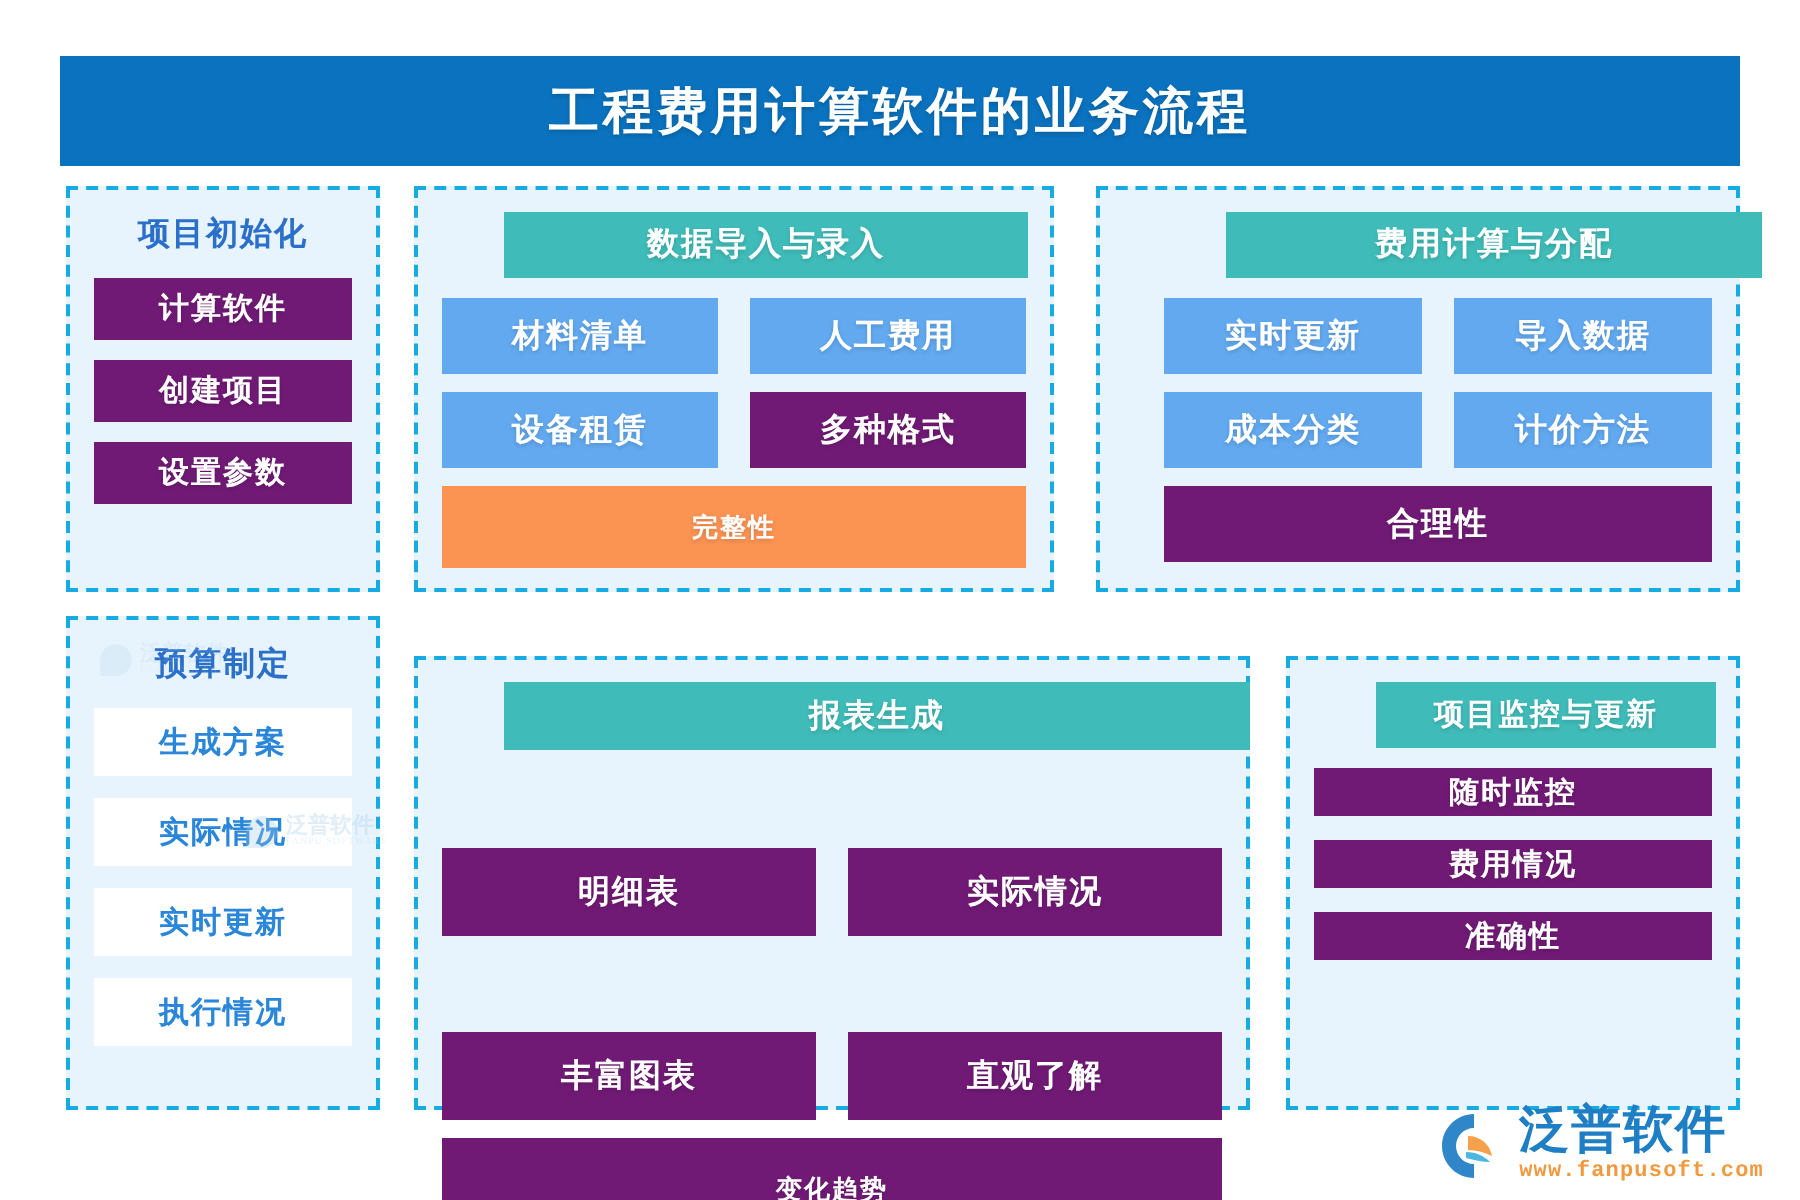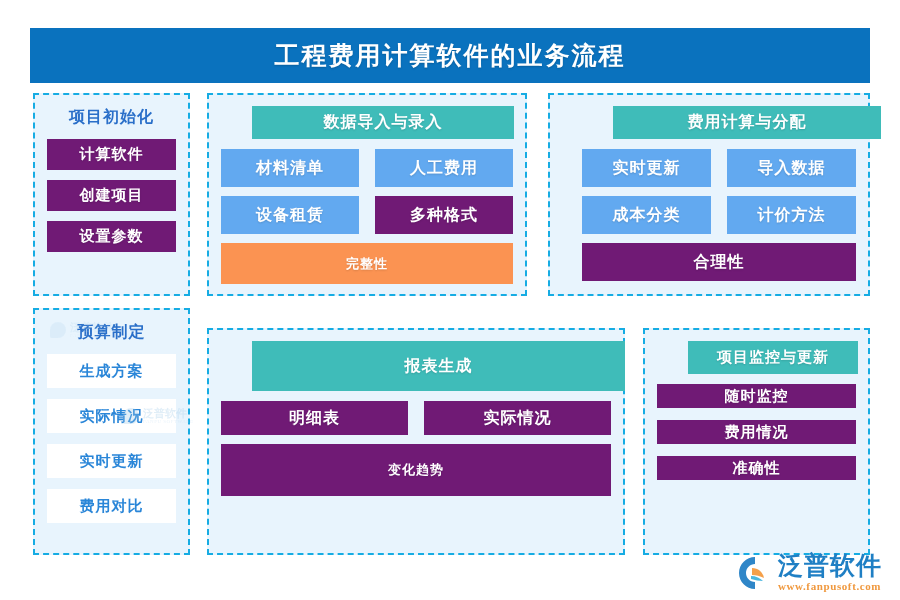--- a/index.html
+++ b/index.html
@@ -118,27 +118,27 @@
   .chip-stack .chip {
     height: 31px;
     font-size: 15px;
     width: 100%;
     margin-bottom: 10px;
   }
   #panel-budget .chip-stack .chip { height: 34px; margin-bottom: 11px; }
 
   #panel-import .chip-heading { width: 262px; }
   #panel-cost   .chip-heading { width: 268px; }
-  #panel-report .chip-heading { width: 373px; height: 50px; font-family: Liberation Serif, serif; }
+  #panel-report .chip-heading { width: 373px; height: 34px; font-family: Liberation Serif, serif; }
   #panel-monitor .chip-heading { width: 170px; font-size: 15px; }
 
   #panel-import .chip-row .chip { height: 38px; }
   #panel-import .chip-full.deep { height: 41px; }
   #panel-cost .chip-row .chip { height: 38px; }
-  #panel-report .chip-row .chip { height: 34px; }
+  #panel-report .chip-row .chip { height: 44px; margin-top: 39px; }
   #panel-report .chip-full { height: 52px; }
   #panel-monitor .chip-stack .chip { height: 24px; margin-bottom: 12px; }
 
   
   .watermark {
     position: absolute;
     opacity: 0.30;
     pointer-events: none;
     display: flex;
     align-items: center;
@@ -181,21 +181,21 @@
     font-weight: bold;
     color: #1f7fc4;
     letter-spacing: 1px;
     font-family: "Liberation Serif", "DejaVu Serif", serif;
   }
   .brand-url {
     font-size: 11px;
     color: #f0993f;
     letter-spacing: 0.6px;
     margin-top: 3px;
-    font-family: Liberation Serif, serif;
+    font-family: Liberation Mono, monospace;
     font-weight: bold;
   }
 </style>
 </head>
 <body>
 
 <div class="header-band">
   <div class="header-title">工程费用计算软件的业务流程</div>
 </div>
 
@@ -210,21 +210,21 @@
   </div>
 </div>
 
 <div class="panel" id="panel-budget">
   <div class="panel-inner">
     <div class="panel-title-plain">预算制定</div>
     <div class="chip-stack">
       <div class="chip white">生成方案</div>
       <div class="chip white">实际情况</div>
       <div class="chip white">实时更新</div>
-      <div class="chip white">费用对比</div>
+      <div class="chip white">执行情况</div>
     </div>
   </div>
 </div>
 
 <div class="panel" id="panel-import">
   <div class="panel-inner">
     <div class="chip teal chip-heading">数据导入与录入</div>
     <div class="chip-row">
       <div class="chip blue">材料清单</div>
       <div class="chip blue">人工费用</div>
@@ -253,20 +253,24 @@
     </div>
   </div>
 </div>
 
 <div class="panel" id="panel-report">
   <div class="panel-inner">
     <div class="chip teal chip-heading">报表生成</div>
     <div class="chip-row">
       <div class="chip orange">明细表</div>
       <div class="chip orange">实际情况</div>
+    </div>
+    <div class="chip-row">
+      <div class="chip orange">丰富图表</div>
+      <div class="chip orange">直观了解</div>
     </div>
     <div class="chip orange chip-full">变化趋势</div>
   </div>
 </div>
 
 <div class="panel" id="panel-monitor">
   <div class="panel-inner">
     <div class="chip teal chip-heading">项目监控与更新</div>
     <div class="chip-stack">
       <div class="chip orange">随时监控</div>

